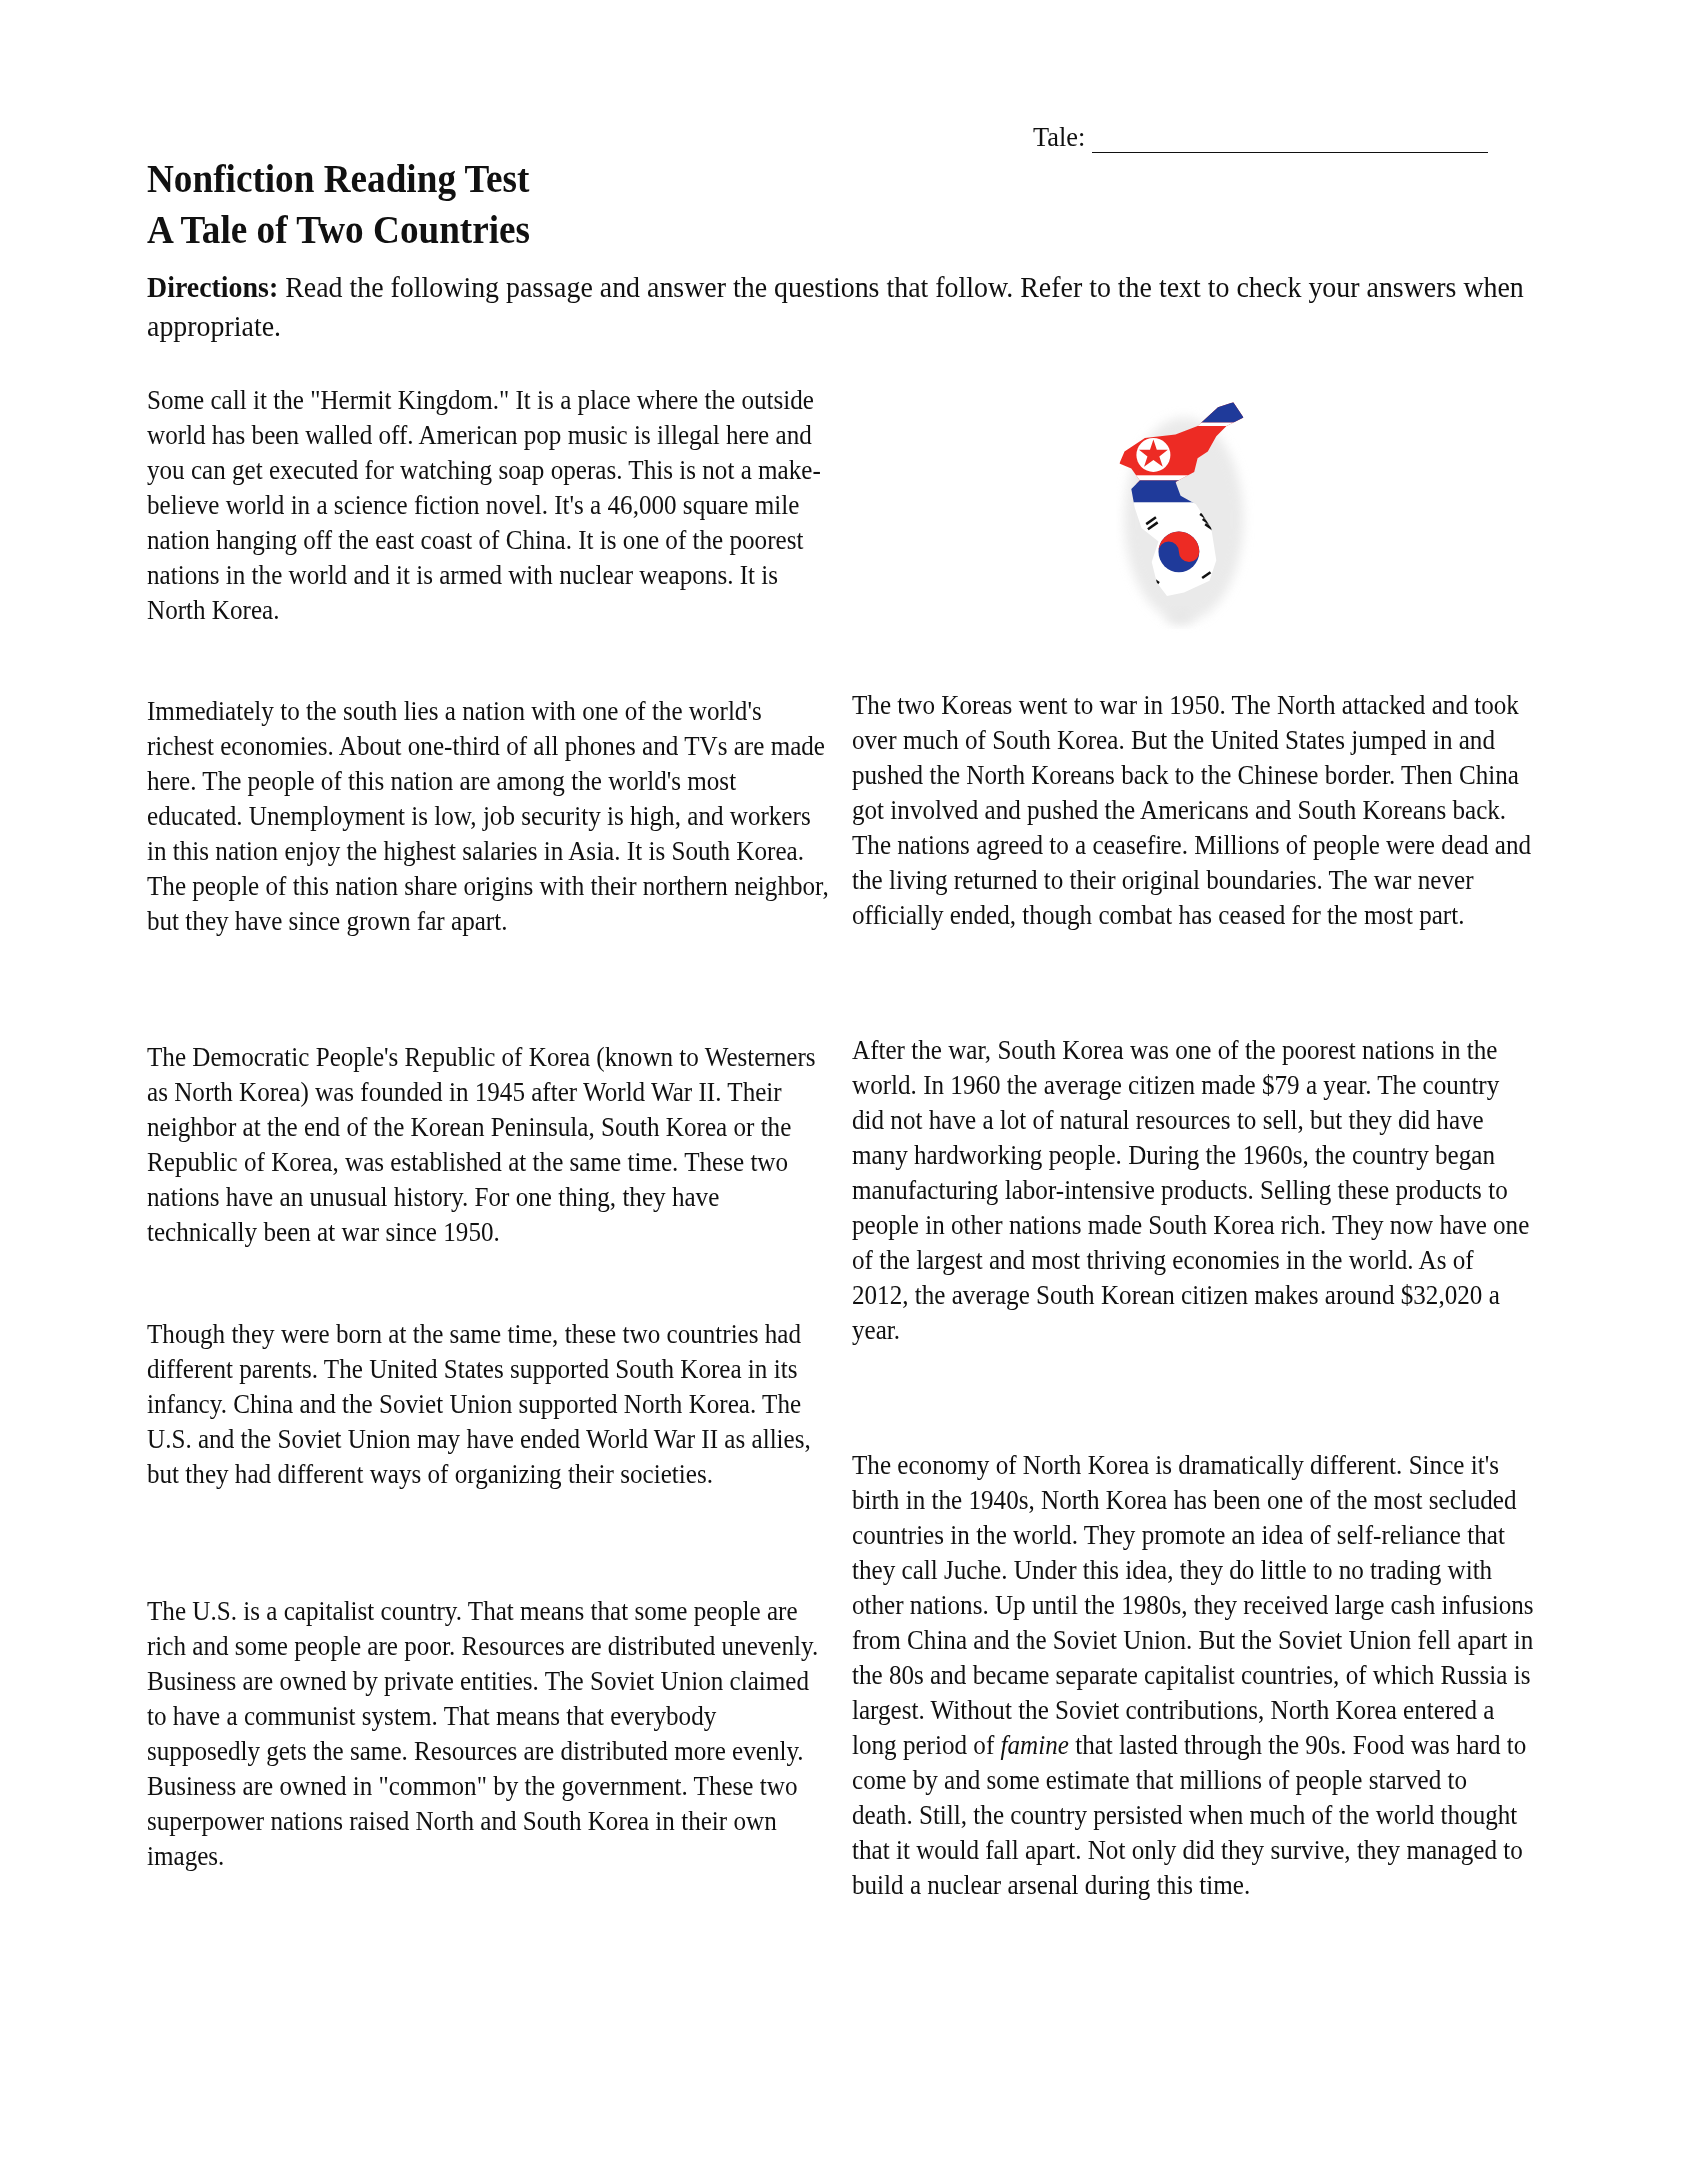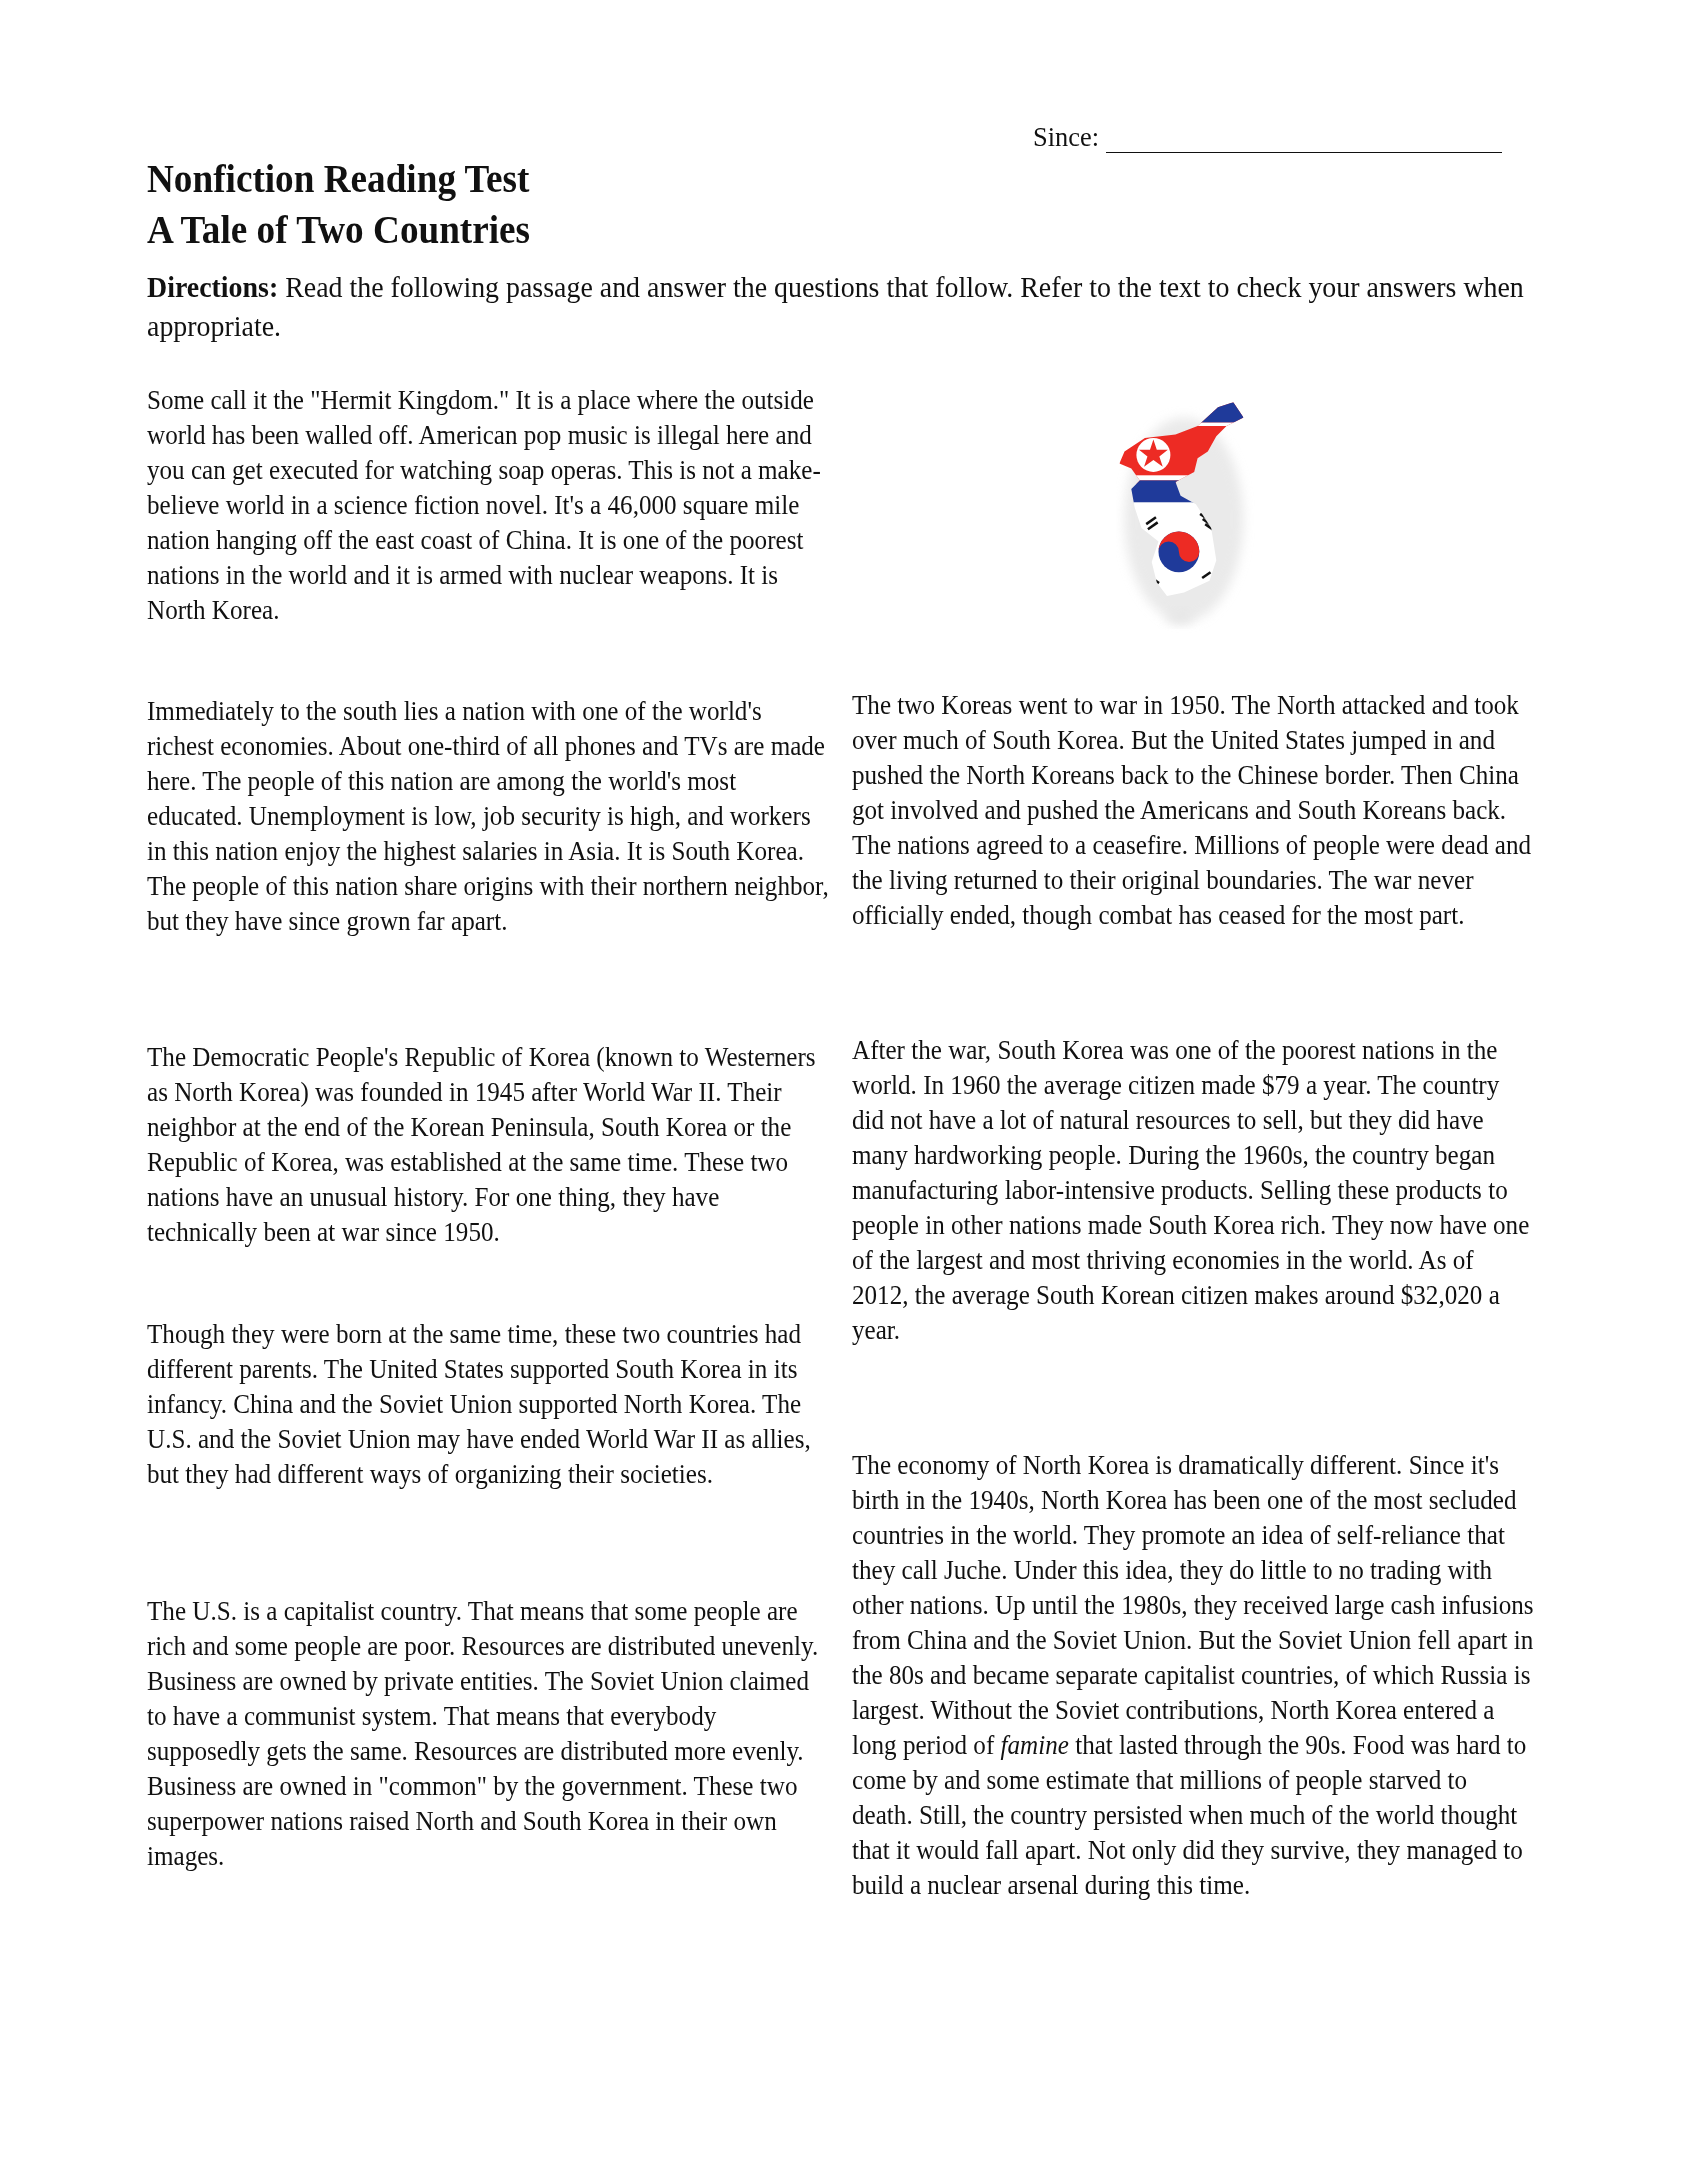--- a/index.html
+++ b/index.html
@@ -31,21 +31,21 @@
     transform: scaleX(0.93); transform-origin: left top;
   }
   .left { left: 147px; width: 733px; }
   .right { left: 852px; width: 733px; }
   .map-figure { position: absolute; left: 1116px; top: 400px; width: 153px; height: 256px; }
 </style>
 </head>
 <body>
 
 <div class="name-row">
-  <span>Since:</span>
+  <span>Tale:</span>
   <span class="name-line"></span>
 </div>
 
 <h1 class="title">
   <span>Nonfiction Reading Test</span><br>
   <span>A Tale of Two Countries</span>
 </h1>
 
 <p class="directions"><b>Directions:</b><span> Read the following passage and answer the questions that follow. Refer to the text to check your answers when appropriate.</span></p>
 

